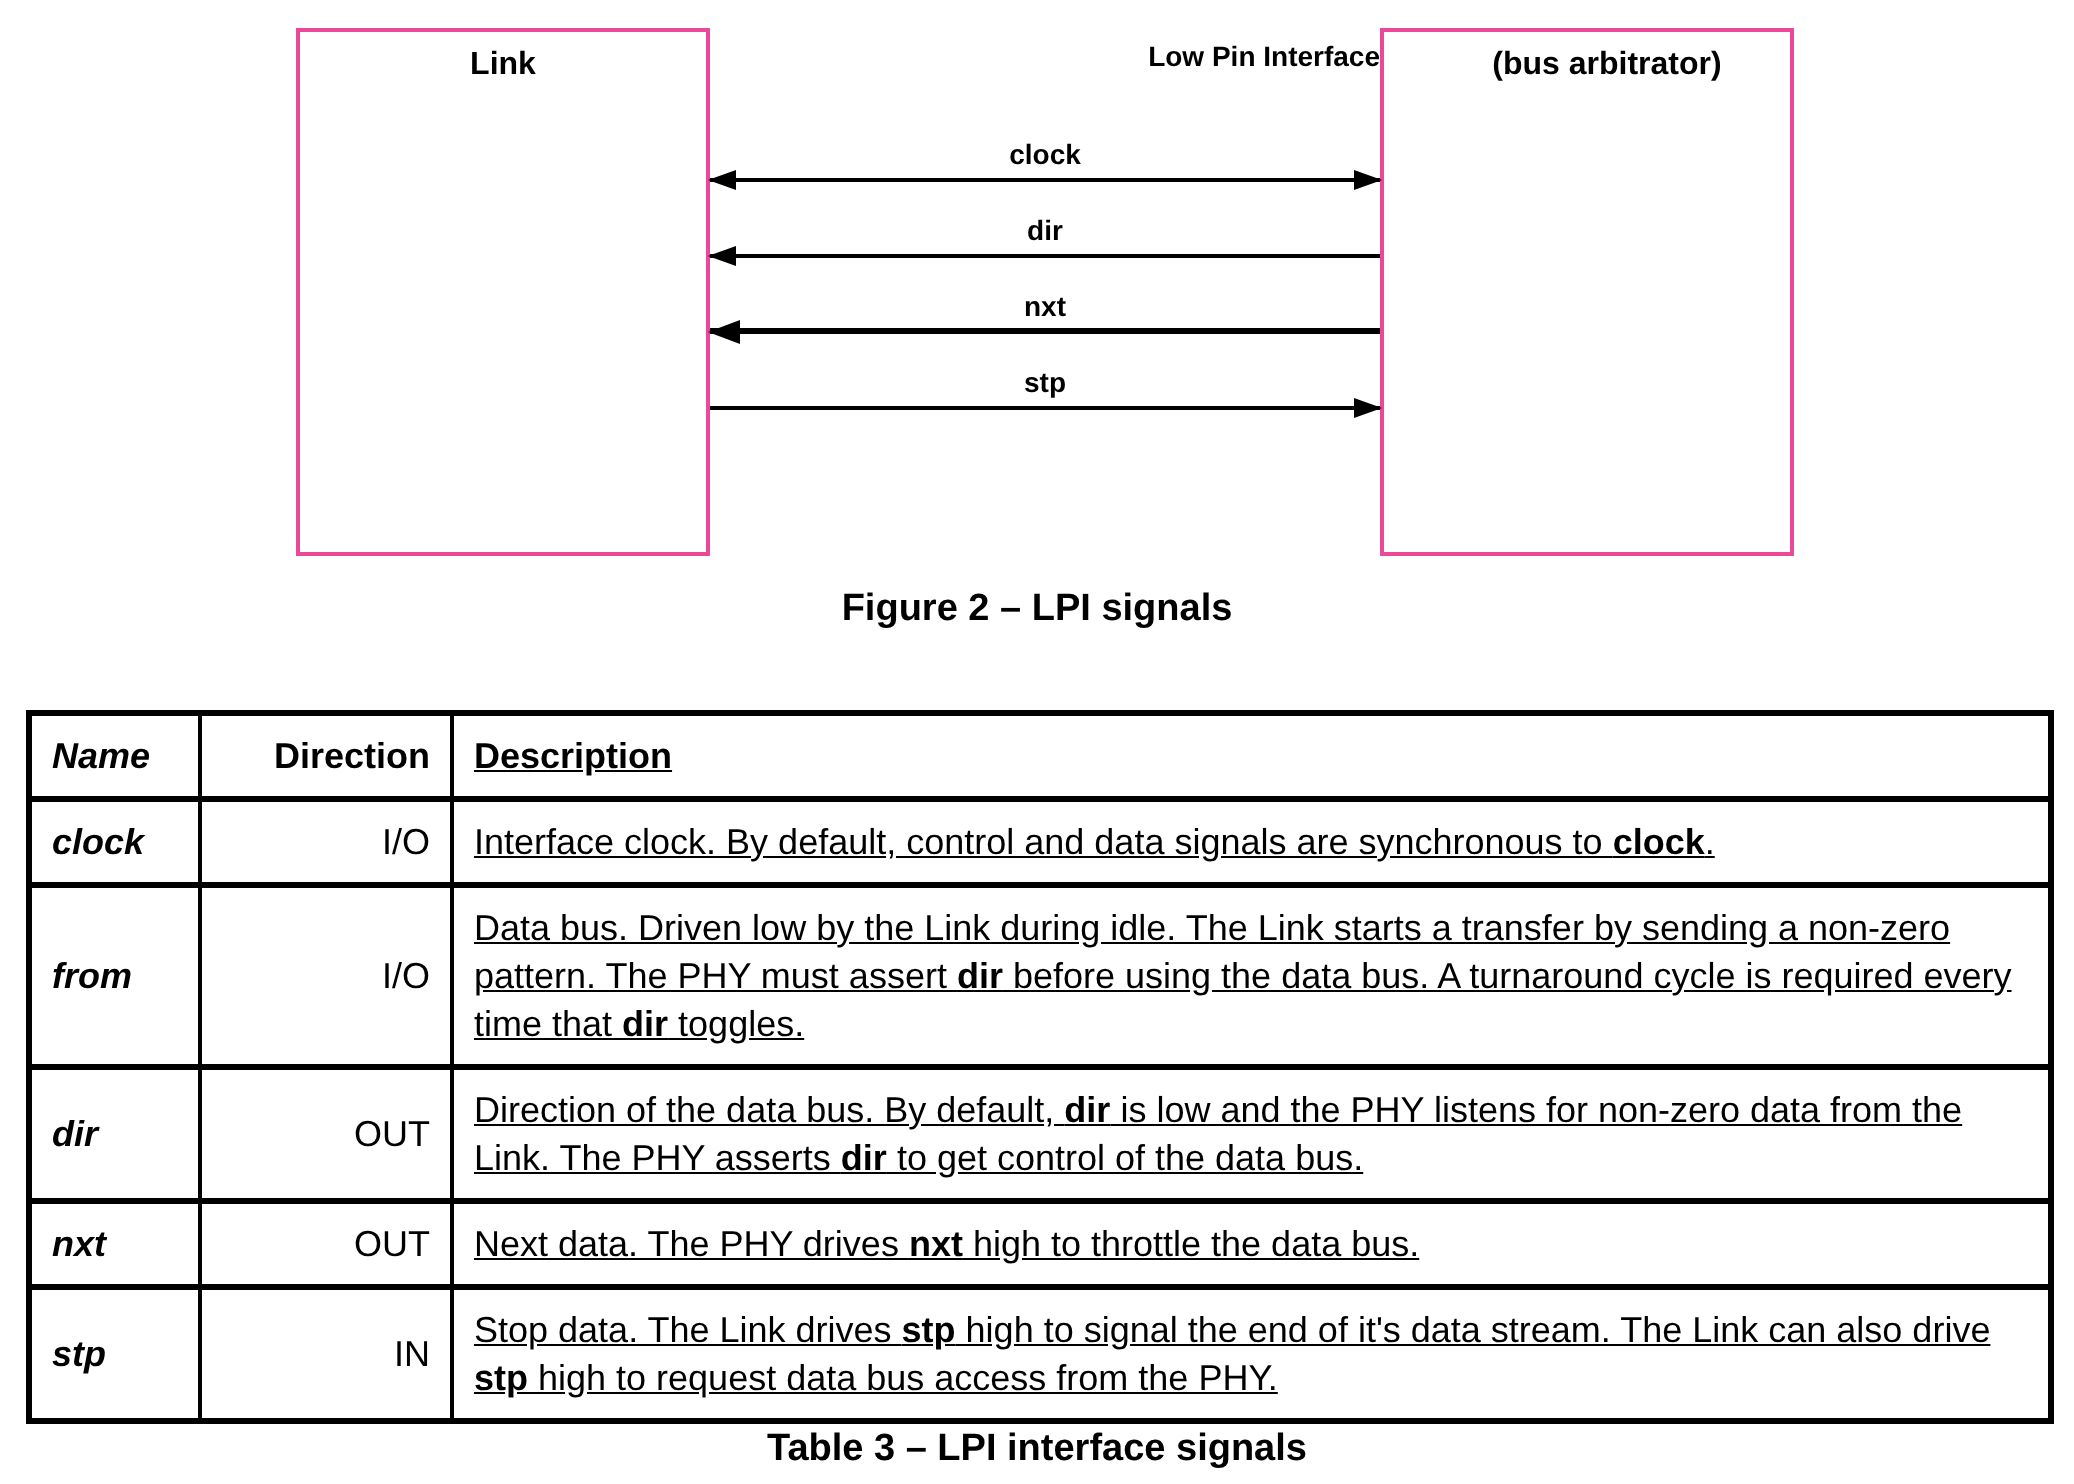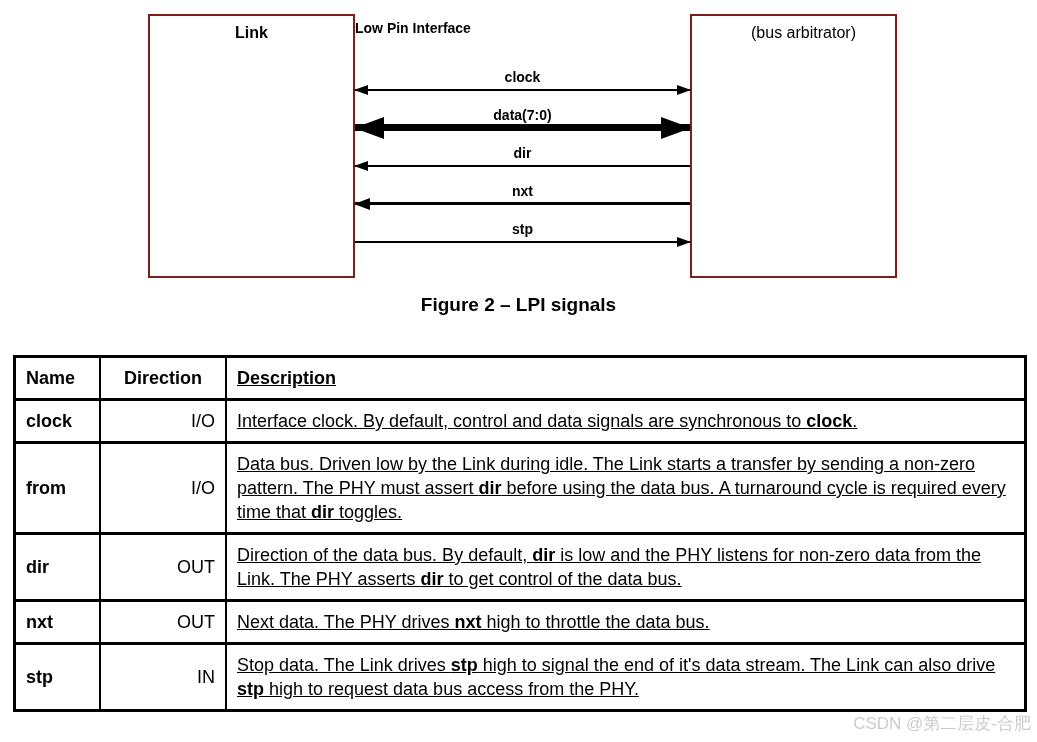--- a/index.html
+++ b/index.html
@@ -13,34 +13,34 @@
     overflow: hidden;
   }
 
   
   .diagram { position: absolute; left: 0; top: 0; width: 1037px; height: 330px; }
   .node-box {
     position: absolute;
     top: 14px;
     width: 207px;
     height: 264px;
-    border: 2px solid #7f1d1d;
+    border: 2px solid #ec4899;
     box-sizing: border-box;
     text-align: center;
     font-weight: bold;
     font-size: 16px;
     padding-top: 8px;
   }
   .link-box { left: 148px; }
   .phy-box  { left: 690px; }
-  .phy-box .line2 { font-weight: normal; margin-left: 20px; }
+  .phy-box .line2 { font-weight: bold; margin-left: 20px; }
   .bus-label {
     position: absolute;
     left: 355px; width: 335px; top: 20px;
-    text-align: left;
+    text-align: right;
     font-weight: bold;
     font-size: 14px;
   }
   .signal-arrows {
     position: absolute;
     left: 355px; width: 335px; top: 52px; height: 190px;
   }
   .sig { position: relative; height: 38px; }
   .sig-label {
     position: absolute; left: 0; right: 0; bottom: 5px;
@@ -72,24 +72,24 @@
     font-size: 18px;
   }
   .signals-table th, .signals-table td {
     border: solid #000;
     border-width: 3px 2px;
     padding: 8px 10px;
     vertical-align: middle;
     line-height: 24px;
   }
   .signals-table th { text-align: left; font-weight: bold; }
-  .col-name { width: 63px; font-weight: bold; }
+  .col-name { width: 63px; font-weight: bold; font-style: italic; }
   .col-dir  { width: 104px; text-align: right; }
   .col-desc { padding-right: 14px; text-decoration: underline; }
-  .signals-table th.col-dir { text-align: center; margin-top: 48px; }
+  .signals-table th.col-dir { text-align: right; margin-top: 48px; }
 
   .table-caption {
     position: absolute; left: 0; top: 714px; width: 1037px;
     text-align: center; font-weight: bold; font-size: 19px;
   }
   .watermark {
     position: absolute; right: 6px; top: 712px;
     font-size: 17px; color: #cccccc;
   }
 </style>
@@ -108,26 +108,20 @@
     <div class="node-box phy-box">
       <div class="line2">(bus arbitrator)</div>
     </div>
 
     <div class="signal-arrows">
         <div class="sig">
           <div class="sig-label">clock</div>
           <div class="rule thin"></div>
           <div class="head left thin"></div>
           <div class="head right thin"></div>
-        </div>
-        <div class="sig">
-          <div class="sig-label">data(7:0)</div>
-          <div class="rule thick"></div>
-          <div class="head left thick"></div>
-          <div class="head right thick"></div>
         </div>
         <div class="sig">
           <div class="sig-label">dir</div>
           <div class="rule thin"></div>
           <div class="head left thin"></div>
         </div>
         <div class="sig">
           <div class="sig-label">nxt</div>
           <div class="rule medium"></div>
           <div class="head left medium"></div>
@@ -172,16 +166,16 @@
           <td class="col-desc">Next data. The PHY drives <b>nxt</b> high to throttle the data bus.</td>
         </tr>
         <tr>
           <td class="col-name">stp</td>
           <td class="col-dir">IN</td>
           <td class="col-desc">Stop data. The Link drives <b>stp</b> high to signal the end of it's data stream. The Link can also drive <b>stp</b> high to request data bus access from the PHY.</td>
         </tr>
       </tbody>
   </table>
 
+  <div class="table-caption">Table 3 – LPI interface signals</div>
 
-  <div class="watermark">CSDN @第二层皮-合肥</div>
 
 </div>
 
 </body></html>

